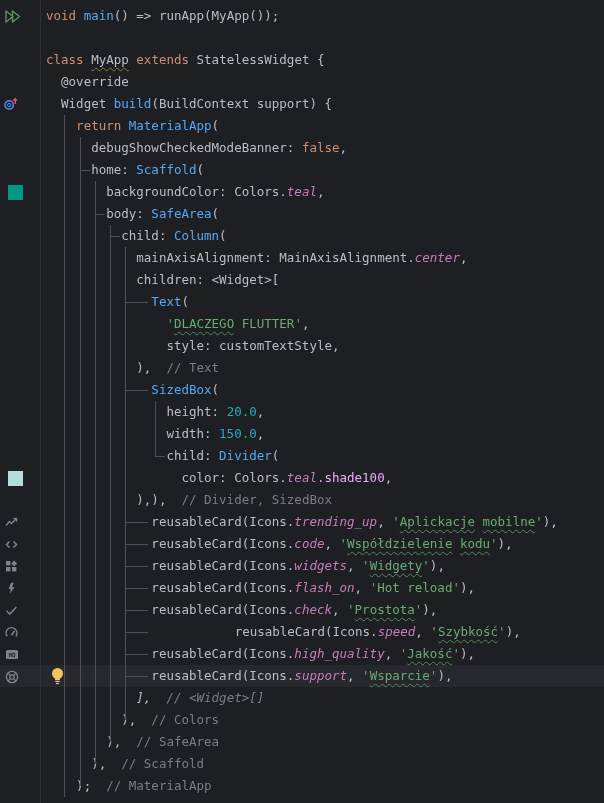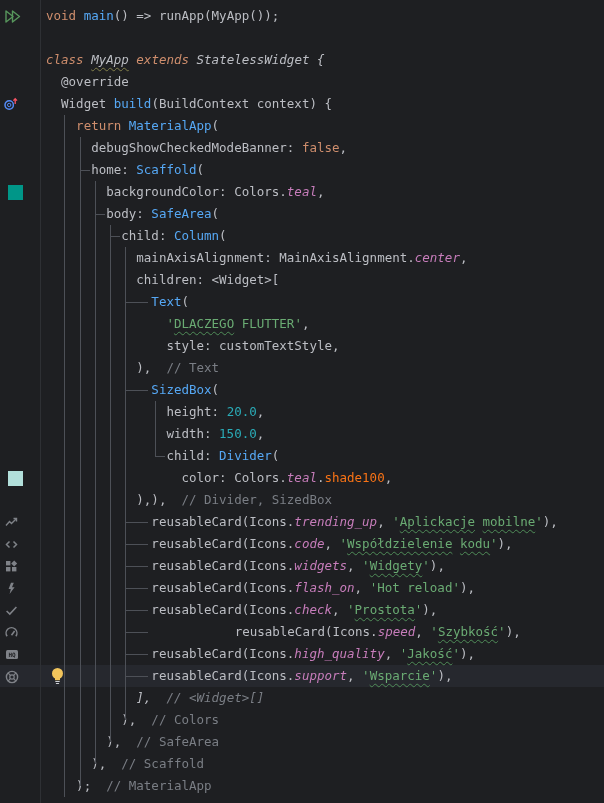--- a/index.html
+++ b/index.html
@@ -17,42 +17,42 @@
     position:absolute;left:0;width:604px;height:22px;line-height:22px;
     white-space:pre;padding-left:46px;box-sizing:border-box;
   }
   .tx{color:#bcbec4}
   .kw{color:#cf8e6d}
   .fn{color:#56a8f5}
   .str{color:#6aab73}
   .num{color:#2aacb8}
   .cm{color:#7a7e85}
   .pr{color:#c77dbb;font-style:italic}
-  .prn{color:#f97316}
+  .prn{color:#f0abfc}
   .sqg{color:#6aab73;text-decoration:underline wavy #4f8d58;text-decoration-thickness:1px;text-underline-offset:3px;text-decoration-skip-ink:none;}
   .sqy{color:#bcbec4;text-decoration:underline wavy #827f4a;text-decoration-thickness:1px;text-underline-offset:3px;text-decoration-skip-ink:none;}
   .gv{position:absolute;width:1px;background:#4d5057;}
   .gh{position:absolute;height:1px;background:#4d5057;}
   .gicon{position:absolute;}
   .chip{position:absolute;width:15px;height:15px;}
 </style>
 </head>
 <body>
 
 <div class="editor">
   <div id="hl-layer">
       <div class="hl-line" style="top: 665px;"></div>
     </div>
   <div class="gutter-sep"></div>
   <div id="lines-layer">
       <div class="code-line" style="top: 5px;"><span class="kw">void</span><span class="tx"> </span><span class="fn">main</span><span class="tx">() =&gt; runApp(MyApp());</span></div>
       <div class="code-line" style="top: 27px;"></div>
-      <div class="code-line" style="top: 49px; font-style: italic;"><span class="kw">class</span><span class="tx"> </span><span class="sqy">MyApp</span><span class="tx"> </span><span class="kw">extends</span><span class="tx"> StatelessWidget {</span></div>
+      <div class="code-line" style="top: 49px;"><span class="kw">class</span><span class="tx"> </span><span class="sqy">MyApp</span><span class="tx"> </span><span class="kw">extends</span><span class="tx"> StatelessWidget {</span></div>
       <div class="code-line" style="top: 71px;"><span class="tx">  @override</span></div>
-      <div class="code-line" style="top: 93px;"><span class="tx">  Widget </span><span class="fn">build</span><span class="tx">(BuildContext context) {</span></div>
+      <div class="code-line" style="top: 93px;"><span class="tx">  Widget </span><span class="fn">build</span><span class="tx">(BuildContext support) {</span></div>
       <div class="code-line" style="top: 115px;"><span class="tx">    </span><span class="kw">return</span><span class="tx"> </span><span class="fn">MaterialApp</span><span class="tx">(</span></div>
       <div class="gv" style="left: 64.46px; top: 115px; height: 22px;"></div>
       <div class="code-line" style="top: 137px;"><span class="tx">      debugShowCheckedModeBanner: </span><span class="kw">false</span><span class="tx">,</span></div>
       <div class="gv" style="left: 64.46px; top: 137px; height: 22px;"></div>
       <div class="gv" style="left: 79.52px; top: 137px; height: 22px;"></div>
       <div class="code-line" style="top: 159px;"><span class="tx">      home: </span><span class="fn">Scaffold</span><span class="tx">(</span></div>
       <div class="gv" style="left: 64.46px; top: 159px; height: 22px;"></div>
       <div class="gv" style="left: 79.52px; top: 159px; height: 22px;"></div>
       <div class="gh" style="left: 79.52px; top: 169.5px; width: 10.154px;"></div>
       <div class="code-line" style="top: 181px;"><span class="tx">        backgroundColor: Colors.</span><span class="pr">teal</span><span class="tx">,</span></div>

